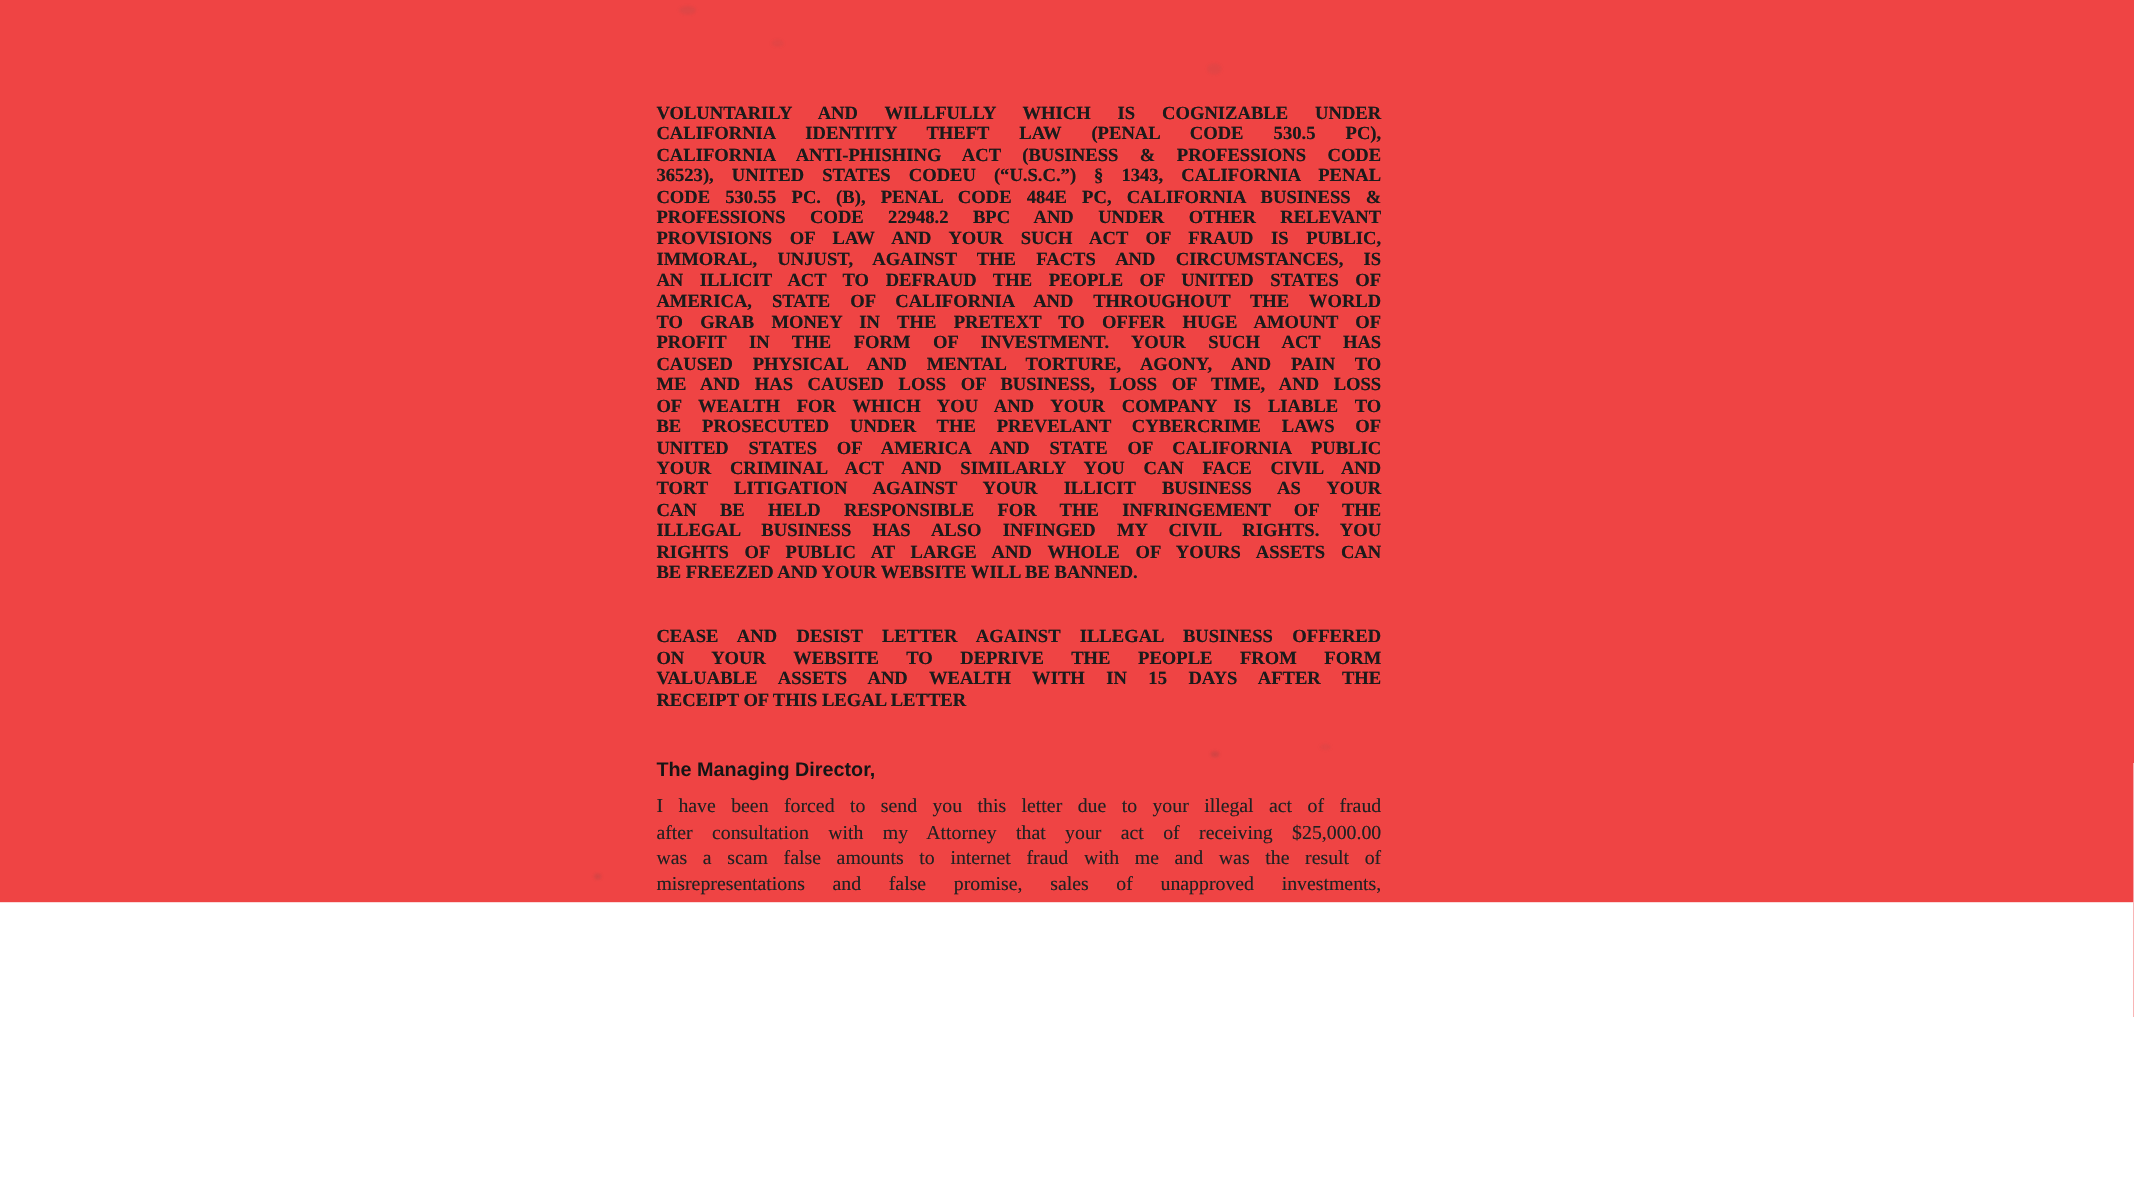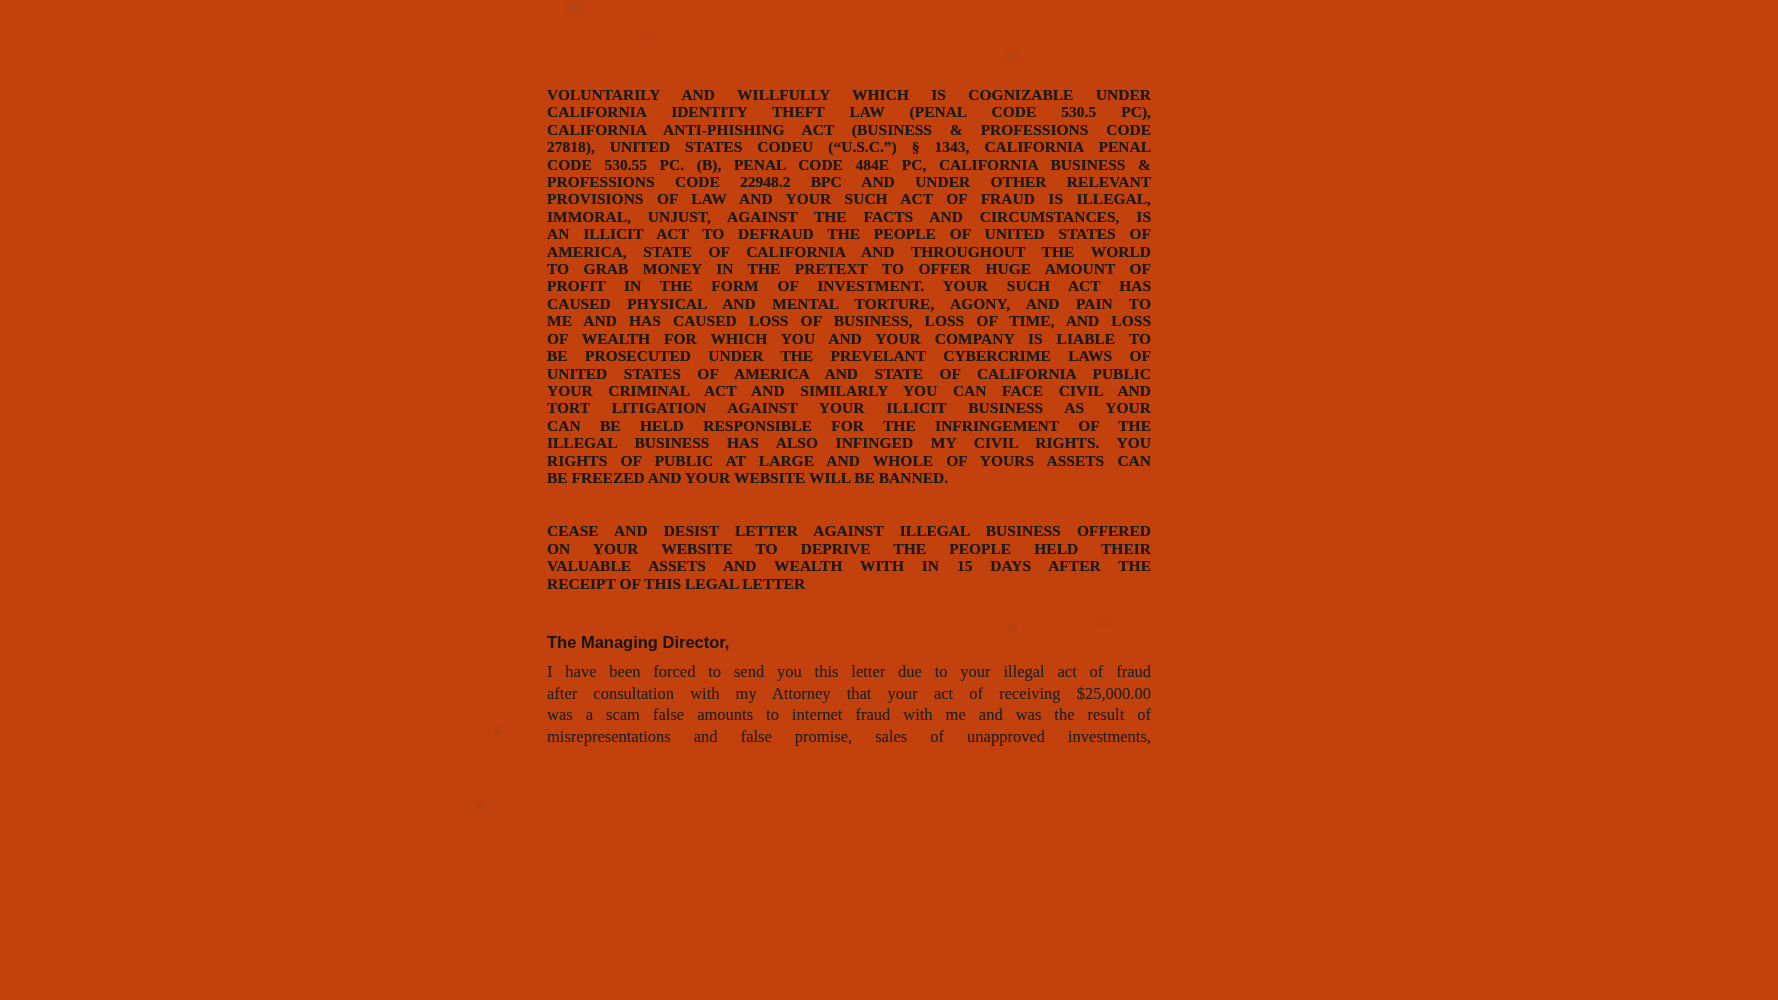--- a/index.html
+++ b/index.html
@@ -3,22 +3,22 @@
 <meta charset="utf-8">
 <style>
   html, body {
     margin: 0;
     padding: 0;
     background: #ffffff;
   }
   .page {
     position: relative;
     width: 1778px;
-    height: 1000px;
-    background: #c2410c;
+    height: 752px;
+    background: #ef4444;
     overflow: hidden;
     font-family: "Liberation Serif", serif;
   }
   .text-column {
     position: absolute;
     left: 547px;
     top: 86px;
     width: 604px;
   }
   .para-caps {
@@ -84,45 +84,45 @@
   <div class="artifact a5"></div>
   <div class="artifact a6"></div>
   <div class="artifact a7"></div>
 
   <div class="text-column">
 
     <div class="para-caps">
         <div class="tline">VOLUNTARILY AND WILLFULLY WHICH IS COGNIZABLE UNDER</div>
         <div class="tline">CALIFORNIA IDENTITY THEFT LAW (PENAL CODE 530.5 PC),</div>
         <div class="tline">CALIFORNIA ANTI-PHISHING ACT (BUSINESS &amp; PROFESSIONS CODE</div>
-        <div class="tline">27818), UNITED STATES CODEU (“U.S.C.”) § 1343, CALIFORNIA PENAL</div>
+        <div class="tline">36523), UNITED STATES CODEU (“U.S.C.”) § 1343, CALIFORNIA PENAL</div>
         <div class="tline">CODE 530.55 PC. (B), PENAL CODE 484E PC, CALIFORNIA BUSINESS &amp;</div>
         <div class="tline">PROFESSIONS CODE 22948.2 BPC AND UNDER OTHER RELEVANT</div>
-        <div class="tline">PROVISIONS OF LAW AND YOUR SUCH ACT OF FRAUD IS ILLEGAL,</div>
+        <div class="tline">PROVISIONS OF LAW AND YOUR SUCH ACT OF FRAUD IS PUBLIC,</div>
         <div class="tline">IMMORAL, UNJUST, AGAINST THE FACTS AND CIRCUMSTANCES, IS</div>
         <div class="tline">AN ILLICIT ACT TO DEFRAUD THE PEOPLE OF UNITED STATES OF</div>
         <div class="tline">AMERICA, STATE OF CALIFORNIA AND THROUGHOUT THE WORLD</div>
         <div class="tline">TO GRAB MONEY IN THE PRETEXT TO OFFER HUGE AMOUNT OF</div>
         <div class="tline">PROFIT IN THE FORM OF INVESTMENT. YOUR SUCH ACT HAS</div>
         <div class="tline">CAUSED PHYSICAL AND MENTAL TORTURE, AGONY, AND PAIN TO</div>
         <div class="tline">ME AND HAS CAUSED LOSS OF BUSINESS, LOSS OF TIME, AND LOSS</div>
         <div class="tline">OF WEALTH FOR WHICH YOU AND YOUR COMPANY IS LIABLE TO</div>
         <div class="tline">BE PROSECUTED UNDER THE PREVELANT CYBERCRIME LAWS OF</div>
         <div class="tline">UNITED STATES OF AMERICA AND STATE OF CALIFORNIA PUBLIC</div>
         <div class="tline">YOUR CRIMINAL ACT AND SIMILARLY YOU CAN FACE CIVIL AND</div>
         <div class="tline">TORT LITIGATION AGAINST YOUR ILLICIT BUSINESS AS YOUR</div>
         <div class="tline">CAN BE HELD RESPONSIBLE FOR THE INFRINGEMENT OF THE</div>
         <div class="tline">ILLEGAL BUSINESS HAS ALSO INFINGED MY CIVIL RIGHTS. YOU</div>
         <div class="tline">RIGHTS OF PUBLIC AT LARGE AND WHOLE OF YOURS ASSETS CAN</div>
         <div class="tline tline-last">BE FREEZED AND YOUR WEBSITE WILL BE BANNED.</div>
       </div>
 
     <div class="para-caps para-caps-2">
         <div class="tline">CEASE AND DESIST LETTER AGAINST ILLEGAL BUSINESS OFFERED</div>
-        <div class="tline">ON YOUR WEBSITE TO DEPRIVE THE PEOPLE HELD THEIR</div>
+        <div class="tline">ON YOUR WEBSITE TO DEPRIVE THE PEOPLE FROM FORM</div>
         <div class="tline">VALUABLE ASSETS AND WEALTH WITH IN 15 DAYS AFTER THE</div>
         <div class="tline tline-last">RECEIPT OF THIS LEGAL LETTER</div>
       </div>
 
     <div class="salutation">The Managing Director,</div>
 
     <div class="para-body">
         <div class="tline">I have been forced to send you this letter due to your illegal act of fraud</div>
         <div class="tline">after consultation with my Attorney that your act of receiving $25,000.00</div>
         <div class="tline">was a scam false amounts to internet fraud with me and was the result of</div>

